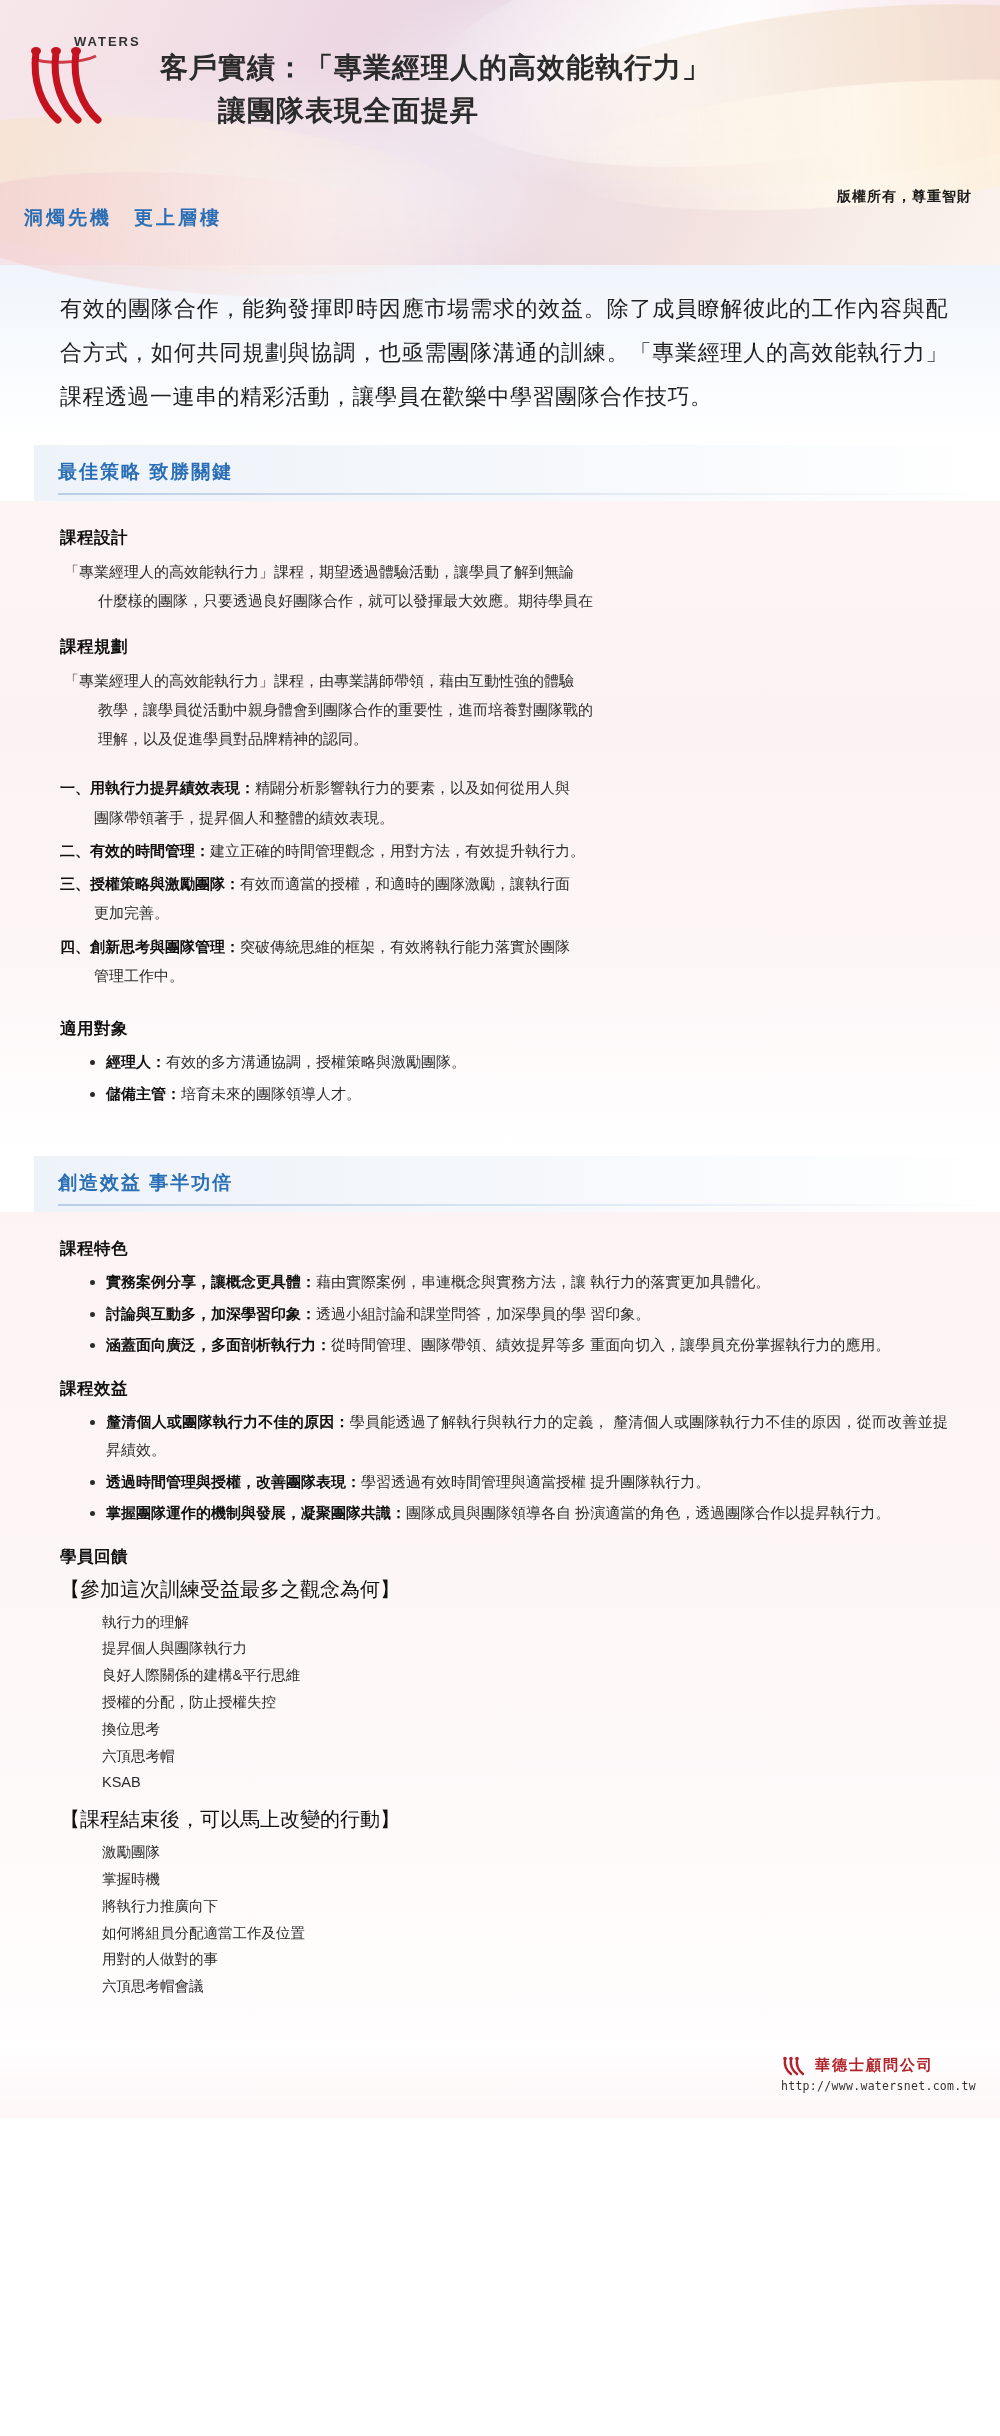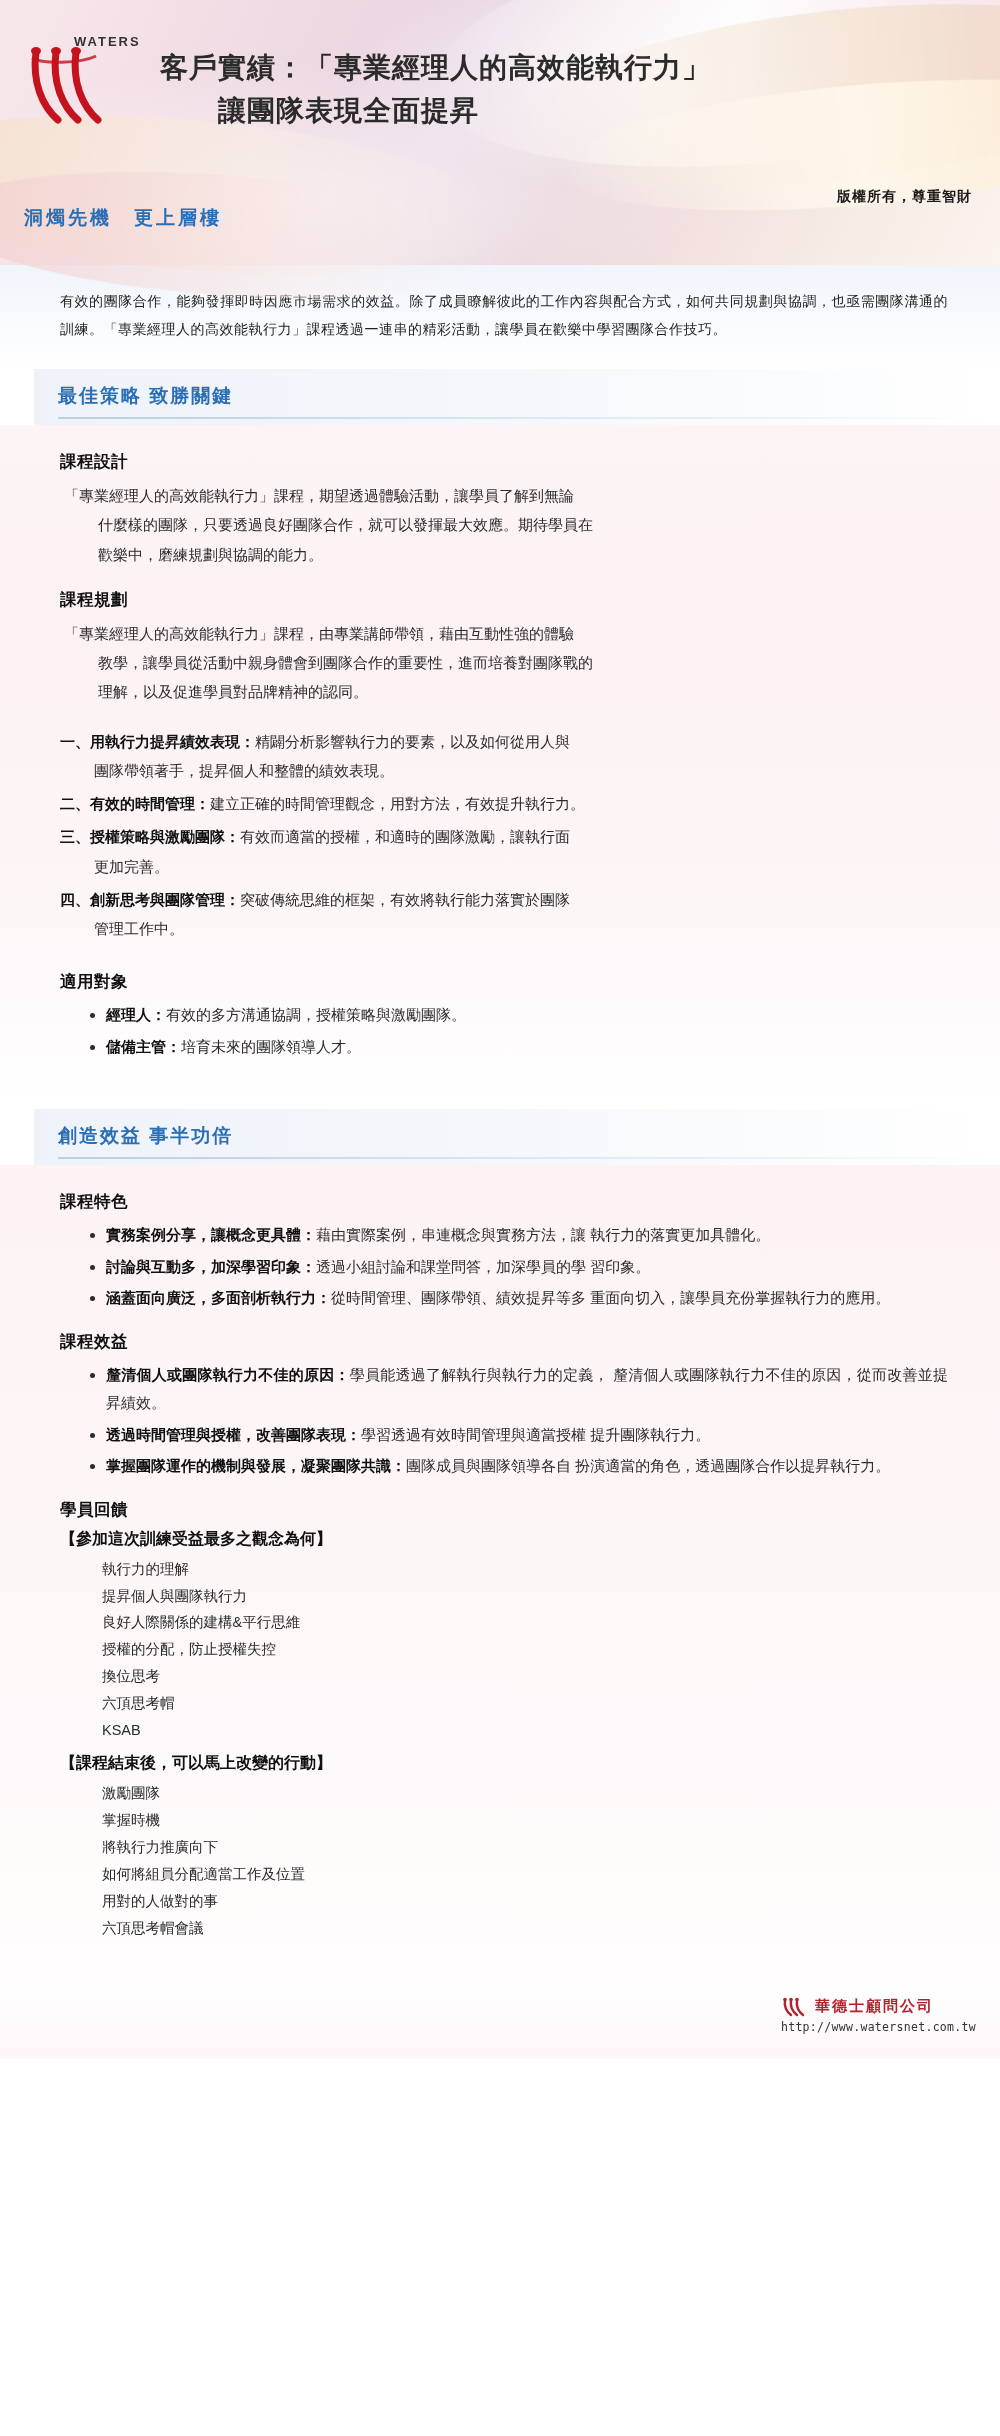--- a/index.html
+++ b/index.html
@@ -126,21 +126,21 @@
     margin-top:2px;
   }
 
   
   .intro {
     background:linear-gradient(180deg,#f0f5fb 0%, #ffffff 100%);
     padding:22px 52px 26px 60px;
   }
   .intro p {
     margin:0;
-    font-size:14px;
+    font-size:22px;
     line-height:2;
     color:#1f1f1f;
     text-align:justify;
     letter-spacing:0.5px;
   }
 
   
   .content {
     background:linear-gradient(180deg,#fdf4f6 0%, #fcf2f4 35%, #fdf6f7 70%, #ffffff 100%);
     padding:26px 52px 30px 60px;
@@ -182,22 +182,22 @@
     font-size:15px;
     line-height:1.9;
     color:#2b2b2b;
     margin-bottom:3px;
     text-align:justify;
   }
   ul.bullets li b { color:#111; }
 
   
   .fb-head {
-    font-size:16px;
-    font-weight:bold;
+    font-size:20px;
+    font-weight:normal;
     color:#111;
     margin:4px 0 6px 0;
   }
   .fb-list {
     margin:0 0 10px 0;
     padding-left:42px;
   }
   .fb-list div {
     font-size:14.5px;
     line-height:1.85;
@@ -271,21 +271,20 @@
   <div class="band">
     <div class="band-title">最佳策略 致勝關鍵</div>
   </div>
 
   <div class="content">
 
     <div class="sub-head">課程設計</div>
     <div class="para">
       <span>「專業經理人的高效能執行力」課程，期望透過體驗活動，讓學員了解到無論</span>
       <span class="ind">什麼樣的團隊，只要透過良好團隊合作，就可以發揮最大效應。期待學員在</span>
-      <span class="ind">歡樂中，磨練規劃與協調的能力。</span>
     </div>
 
     <div class="sub-head">課程規劃</div>
     <div class="para">
       <span>「專業經理人的高效能執行力」課程，由專業講師帶領，藉由互動性強的體驗</span>
       <span class="ind">教學，讓學員從活動中親身體會到團隊合作的重要性，進而培養對團隊戰的</span>
       <span class="ind">理解，以及促進學員對品牌精神的認同。</span>
     </div>
 
     <div class="num-list">

